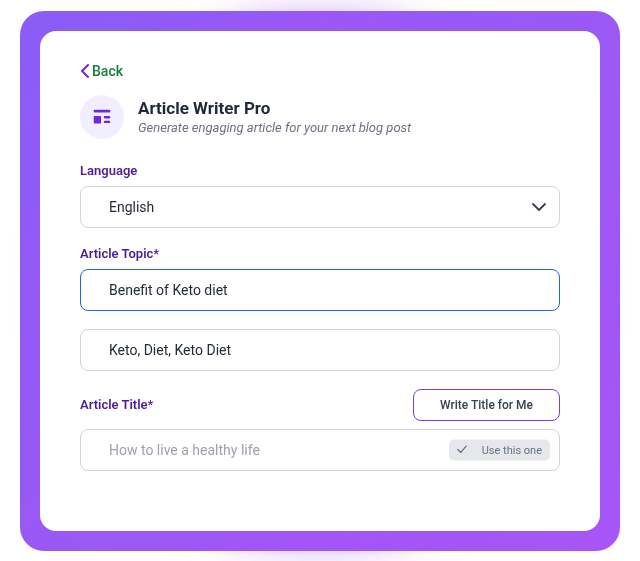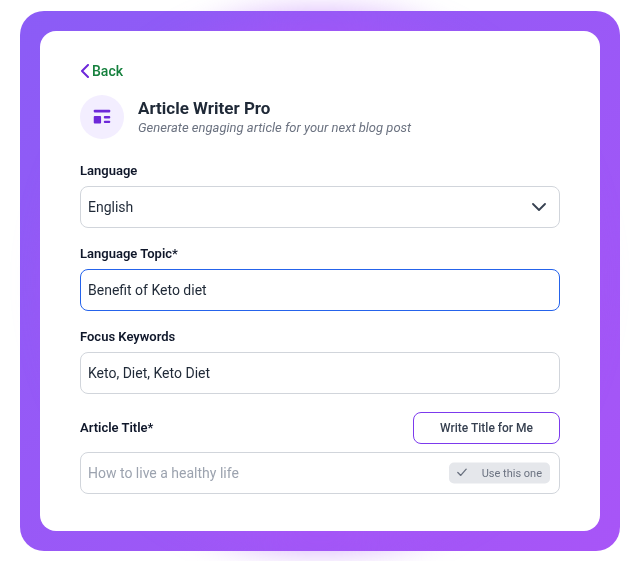--- a/index.html
+++ b/index.html
@@ -85,32 +85,32 @@
       color: #6b7280;
       font-style: italic;
     }
     .form-group {
       margin-bottom: 18px;
     }
     .form-label {
       display: block;
       font-size: 13px;
       font-weight: 600;
-      color: #0f172a;
+      color: #4c1d95;
       margin-bottom: 8px;
     }
     .label-row {
       display: flex;
       justify-content: space-between;
       align-items: center;
       margin-bottom: 8px;
     }
     .input, .select {
       width: 100%;
-      padding: 12px 7px;
+      padding: 12px 28px;
       border: 1px solid #d1d5db;
       border-radius: 8px;
       font-size: 14px;
       color: #1f2937;
       background: #fff;
       font-family: inherit;
     }
     .input::placeholder {
       color: #9ca3af;
     }
@@ -198,26 +198,25 @@
       <label class="form-label">Language</label>
       <div class="select-wrap">
         <div class="input">English</div>
         <svg viewBox="0 0 14 8" fill="none">
           <path d="M1 1L7 7L13 1" stroke="#374151" stroke-width="1.8" stroke-linecap="round" stroke-linejoin="round"></path>
         </svg>
       </div>
     </div>
 
     <div class="form-group">
-      <label class="form-label">Language Topic*</label>
+      <label class="form-label">Article Topic*</label>
       <input type="text" class="input active" value="Benefit of Keto diet" style="">
     </div>
 
     <div class="form-group">
-      <label class="form-label">Focus Keywords</label>
       <input type="text" class="input" value="Keto, Diet, Keto Diet" style="">
     </div>
 
     <div class="form-group">
       <div class="label-row">
         <label class="form-label" style="margin-bottom:0">Article Title*</label>
         <button class="btn-outline">Write Title for Me</button>
       </div>
       <div class="title-input-wrap">
         <input type="text" class="input" placeholder="How to live a healthy life" style="">

